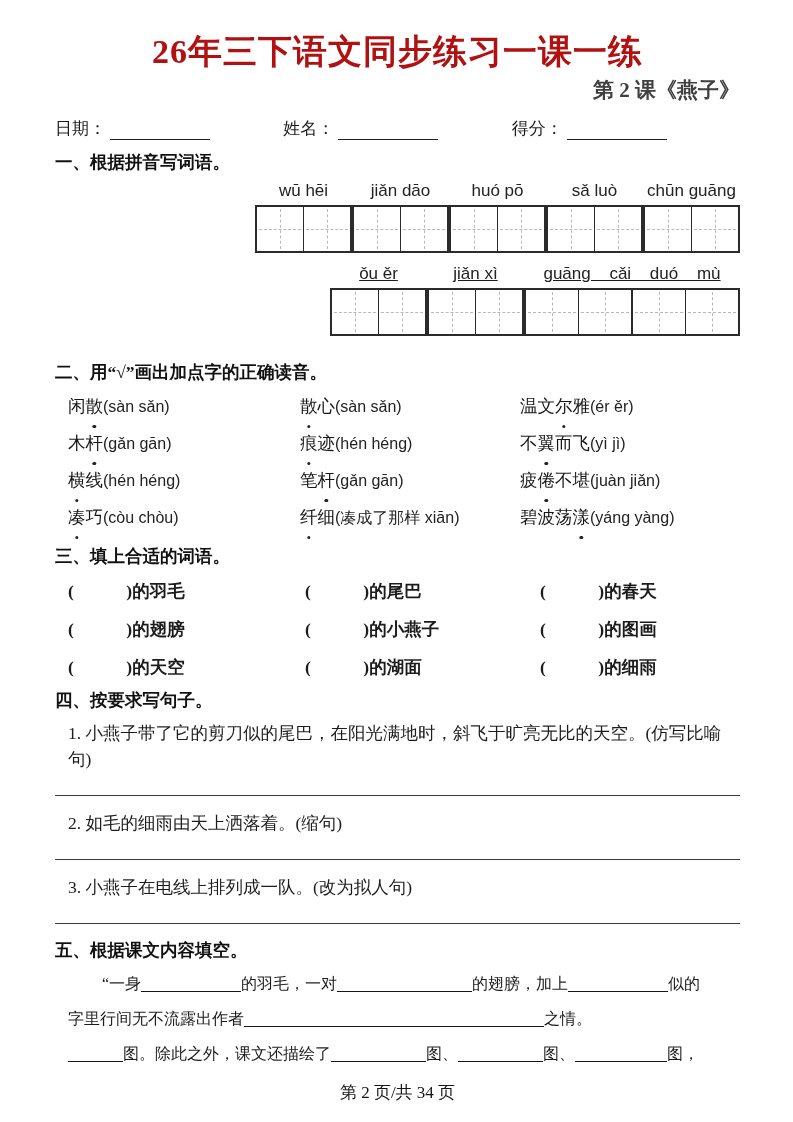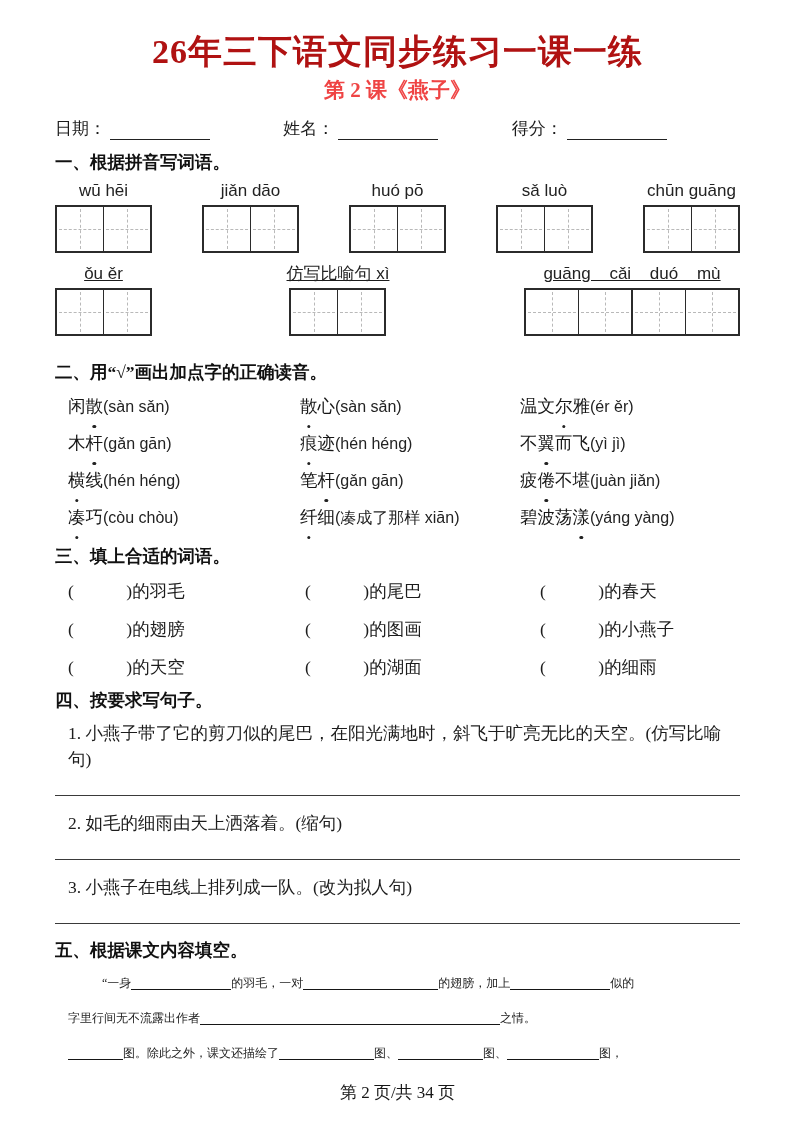--- a/index.html
+++ b/index.html
@@ -7,32 +7,32 @@
     width:793px;min-height:1122px;box-sizing:border-box;
     padding:26px 53px 0 55px;background:#ffffff;
     font-family:"Liberation Serif","DejaVu Serif",serif;
     color:#1c1c1c;position:relative;overflow:hidden;
   }
   .page-title{
     margin:6px 0 4px;text-align:center;font-size:34px;line-height:1.2;
     font-weight:bold;color:#b01212;letter-spacing:1px;
   }
   .lesson-title{
-    margin:0 0 14px;text-align:center;font-size:21px;line-height:1.25;
-    font-weight:bold;color:#ef4444;
+    margin:0 0 14px;text-align:right;font-size:21px;line-height:1.25;
+    font-weight:bold;color:#404040;
   }
   .info-row{display:flex;margin:0 0 10px;font-size:17px;justify-content:center;}
   .info-item{width:230px;display:flex;align-items:flex-end;}
   .info-line{display:inline-block;width:100px;border-bottom:1.2px solid #222;height:15px;margin-left:4px;}
   .sec-heading{font-weight:bold;font-size:17.5px;line-height:24px;margin:2px 0 4px;color:#111;}
   .sec-heading.mt{margin-top:24px;}
   .sec-heading.mt2{margin-top:8px;}
 
   
-  .pinyin-row{display:flex;justify-content:space-between;margin:6px 0 4px;}
+  .pinyin-row{display:flex;justify-content:flex-end;margin:6px 0 4px;}
   .pinyin-row.row2{margin-top:10px;margin-bottom:6px;text-decoration:underline;}
   .pinyin-group{display:flex;flex-direction:column;align-items:center;}
   .pinyin-label{
     font-family:"Liberation Sans","DejaVu Sans",sans-serif;
     font-size:17px;line-height:22px;margin-bottom:3px;color:#222;white-space:nowrap;
   }
   .pinyin-group.wide .pinyin-label{word-spacing:14px;}
   .tian-grid{display:flex;border:2px solid #2b2b2b;background:#fff;}
   .tian-cell{width:46px;height:44px;position:relative;border-right:1.6px solid #2b2b2b;}
   .tian-cell:last-child{border-right:none;}
@@ -44,31 +44,31 @@
   
   .s2-grid{display:grid;grid-template-columns:232px 220px 1fr;margin-left:13px;}
   .s2-item{font-size:17.5px;line-height:37px;white-space:nowrap;}
   .s2-word{color:#161616;}
   .dot-char{position:relative;display:inline-block;}
   .dot-char::after{content:"";position:absolute;left:50%;bottom:-3px;width:3.4px;height:3.4px;
     background:#222;border-radius:50%;transform:translateX(-50%);}
   .s2-pinyin{font-family:"Liberation Sans","DejaVu Sans",sans-serif;font-size:16px;color:#222;}
 
   
-  .s3-grid{display:grid;grid-template-columns:237px 235px 1fr;margin-left:13px;}
+  .s3-grid{display:grid;grid-template-columns:237px 235px 1fr;margin-left:13px;font-weight:bold;}
   .s3-item{font-size:17.5px;line-height:38px;white-space:nowrap;}
 
   
   .s4-list{margin-left:13px;}
   .s4-text{font-size:17.5px;line-height:26px;margin-top:8px;}
   .answer-line{border-bottom:1.6px solid #3a3a3a;height:1px;margin:22px 0 14px -13px;
     box-shadow:0 -3px 0 -1px rgba(90,90,90,.35);}
 
   
-  .s5-para{margin-left:13px;font-size:12px;}
+  .s5-para{margin-left:13px;font-size:16px;}
   .s5-line{line-height:35px;white-space:nowrap;}
   .s5-line.indent{padding-left:34px;}
   .blank{display:inline-block;border-bottom:1.3px solid #161616;height:14px;vertical-align:-3px;}
 
   .footer{width:100%;text-align:center;font-size:17px;margin-top:10px;color:#161616;}
 </style>
 </head>
 <body>
 
 <div class="page">
@@ -131,21 +131,21 @@
     </div>
   <div class="pinyin-row row2" id="pinyin-row-2">
       <div class="pinyin-group">
         <div class="pinyin-label">ǒu ěr</div>
         <div class="tian-grid">
           <div class="tian-cell"></div>
           <div class="tian-cell"></div>
         </div>
       </div>
       <div class="pinyin-group">
-        <div class="pinyin-label">仿写比喻句 xì</div>
+        <div class="pinyin-label">jiǎn xì</div>
         <div class="tian-grid">
           <div class="tian-cell"></div>
           <div class="tian-cell"></div>
         </div>
       </div>
       <div class="pinyin-group wide">
         <div class="pinyin-label">guāng cǎi duó mù</div>
         <div class="tian-grid cells4">
           <div class="tian-cell"></div>
           <div class="tian-cell"></div>
@@ -170,22 +170,22 @@
       <div class="s2-item"><span class="s2-word"><span class="dot-char">纤</span>细</span><span class="s2-pinyin">(凑成了那样 xiān)</span></div>
       <div class="s2-item"><span class="s2-word">碧波荡<span class="dot-char">漾</span></span><span class="s2-pinyin">(yáng yàng)</span></div>
     </div>
 
   <div class="sec-heading mt2">三、填上合适的词语。</div>
   <div class="s3-grid" id="s3-grid">
       <div class="s3-item">(　　　)的羽毛</div>
       <div class="s3-item">(　　　)的尾巴</div>
       <div class="s3-item">(　　　)的春天</div>
       <div class="s3-item">(　　　)的翅膀</div>
+      <div class="s3-item">(　　　)的小燕子</div>
       <div class="s3-item">(　　　)的图画</div>
-      <div class="s3-item">(　　　)的小燕子</div>
       <div class="s3-item">(　　　)的天空</div>
       <div class="s3-item">(　　　)的湖面</div>
       <div class="s3-item">(　　　)的细雨</div>
     </div>
 
   <div class="sec-heading">四、按要求写句子。</div>
   <div class="s4-list" id="s4-list">
       <div class="s4-text">1. 小燕子带了它的剪刀似的尾巴，在阳光满地时，斜飞于旷亮无比的天空。(仿写比喻句)</div>
       <div class="answer-line"></div>
       <div class="s4-text">2. 如毛的细雨由天上洒落着。(缩句)</div>

